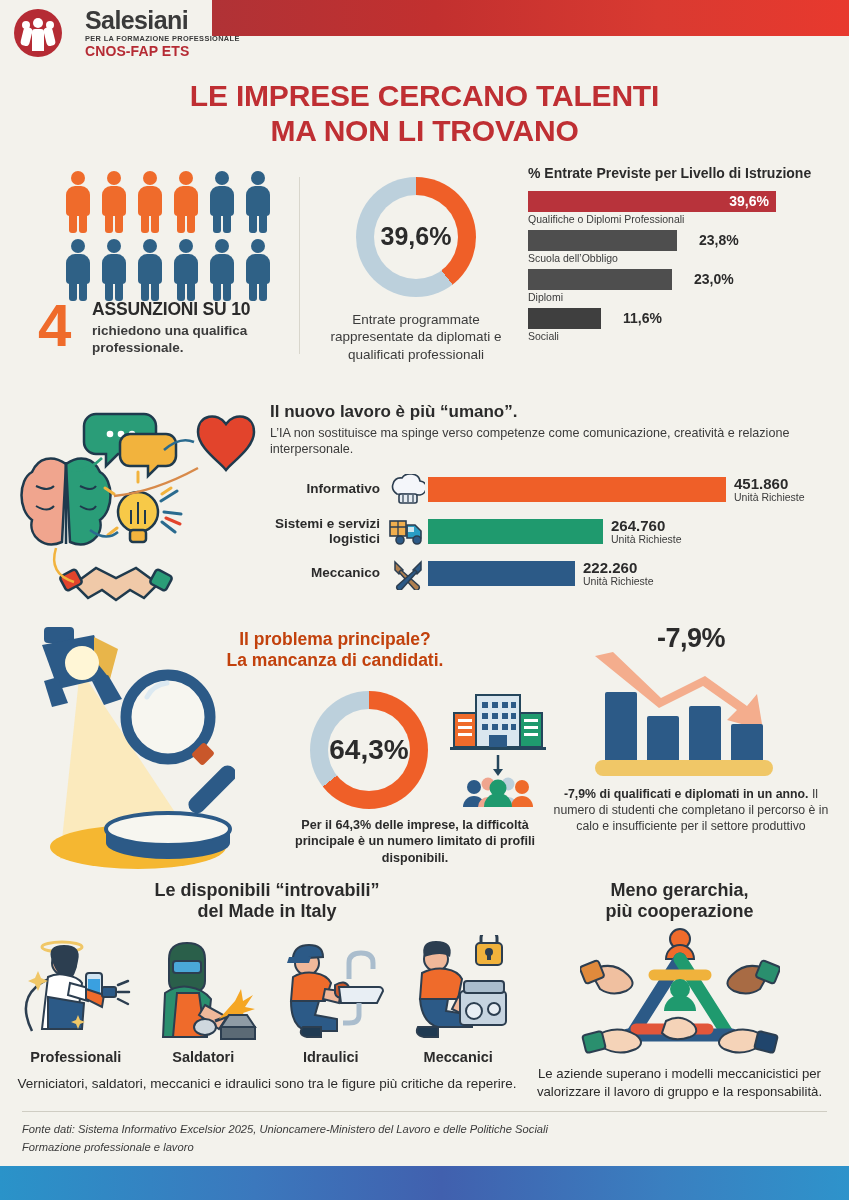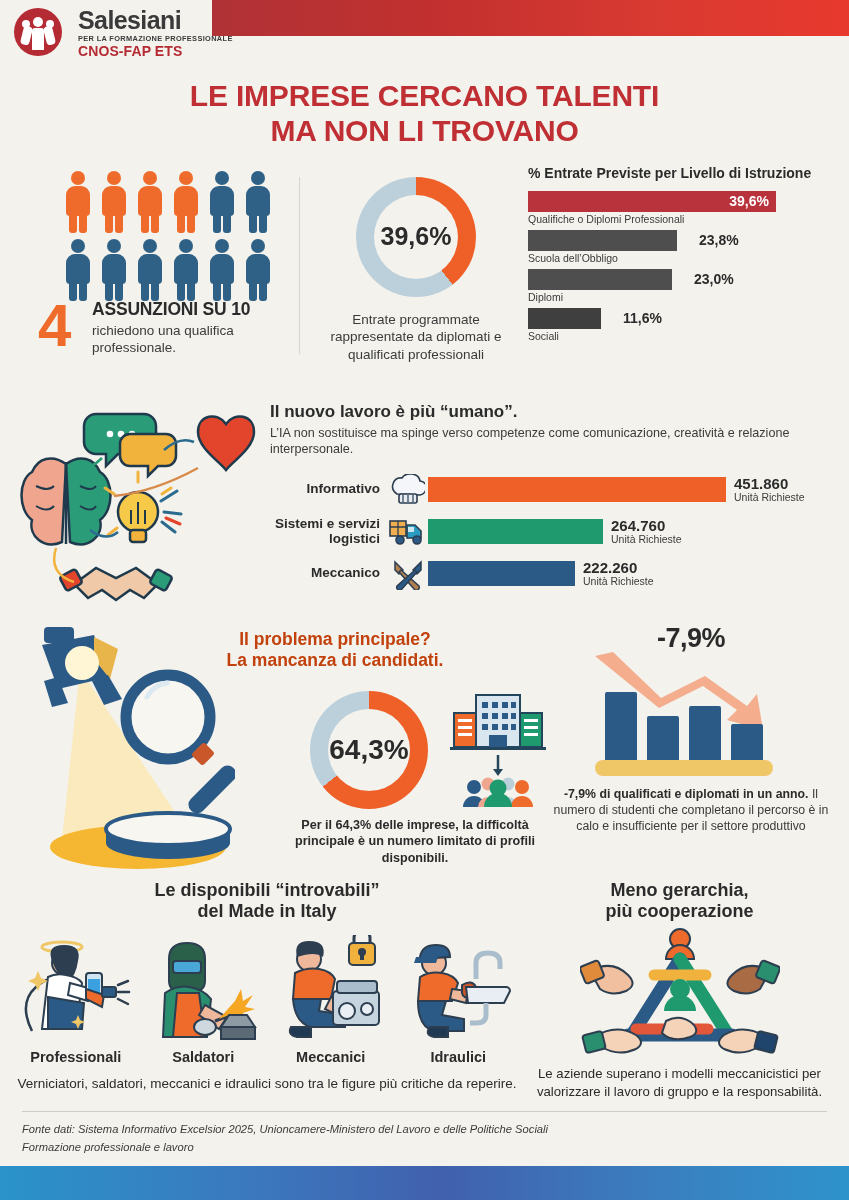--- a/index.html
+++ b/index.html
@@ -11,21 +11,21 @@
     position: relative;
     overflow: hidden;
   }
 
   
   .header { position:relative; height:70px; }
   .header-bar {
     position:absolute; left:212px; top:0; right:0; height:36px;
     background: linear-gradient(90deg,#b03236 0%,#c2302f 35%,#d93a31 70%,#e8392e 100%);
   }
-  .logo-wrap { position:absolute; left:14px; top:8px; display:flex; gap:16px; }
+  .logo-wrap { position:absolute; left:14px; top:8px; display:flex; align-items:center; gap:23px; }
   .logo-mark {
     width:48px; height:48px; border-radius:50%;
     background:#b52b34; position:relative; flex:none;
   }
   .logo-mark .lm-head { position:absolute; left:19px; top:9px; width:10px; height:10px; border-radius:50%; background:#fff; }
   .logo-mark .lm-body { position:absolute; left:18px; top:20px; width:12px; height:22px; border-radius:3px 3px 0 0; background:#fff; }
   .logo-mark .lm-arm-l { position:absolute; left:8px; top:18px; width:9px; height:19px; border-radius:4px; background:#fff; transform:rotate(14deg); }
   .logo-mark .lm-arm-r { position:absolute; left:31px; top:18px; width:9px; height:19px; border-radius:4px; background:#fff; transform:rotate(-14deg); }
   .logo-mark .lm-hd-l { position:absolute; left:8px; top:12px; width:8px; height:8px; border-radius:50%; background:#fff; }
   .logo-mark .lm-hd-r { position:absolute; left:32px; top:12px; width:8px; height:8px; border-radius:50%; background:#fff; }
@@ -47,21 +47,21 @@
   .people-grid { display:flex; flex-direction:column; gap:6px; padding-left:50px; padding-top:6px; }
   .people-row { display:flex; gap:8px; }
   .person { width:28px; height:62px; position:relative; }
   .p-head { position:absolute; left:7px; top:0; width:14px; height:14px; border-radius:50%; }
   .p-body { position:absolute; left:2px; top:15px; width:24px; height:30px; border-radius:9px 9px 4px 4px; }
   .p-leg-l { position:absolute; left:5px; top:42px; width:8px; height:20px; border-radius:0 0 3px 3px; }
   .p-leg-r { position:absolute; left:15px; top:42px; width:8px; height:20px; border-radius:0 0 3px 3px; }
   .big4 { position:absolute; left:24px; top:135px; font-size:60px; font-weight:bold; color:#ef6b2b; line-height:0.85; }
   .s1-cap { position:absolute; left:78px; top:134px; }
   .s1-cap-h { font-size:17.5px; font-weight:bold; color:#2b2b2b; letter-spacing:-0.2px; }
-  .s1-cap-b { font-size:13.5px; color:#3b3b3b; line-height:1.28; margin-top:2px; }
+  .s1-cap-b { font-size:13.5px; color:#3b3b3b; line-height:1.28; margin-top:2px;font-weight:bold; }
 
   .s1-divider { width:1px; background:#d8d6cc; margin:12px 16px 26px 0; }
 
   .s1-mid { width:200px; text-align:center; position:relative; }
   .donut-wrap { position:relative; width:120px; height:120px; margin:12px auto 0; }
   .donut {
     width:120px; height:120px; border-radius:50%;
   }
   .donut::after {
     content:""; position:absolute; left:18px; top:18px;
@@ -529,54 +529,54 @@
             <path d="M88 66 l6 -12 l2 12 l10 -6 l-8 12 l10 2 l-12 4 l6 10 l-12 -8 l-2 12 l-6 -12 l-10 4 z"></path>
           </g>
           <rect x="74" y="92" width="34" height="12" fill="#5b6a75" stroke="#2c3e50" stroke-width="2"></rect>
           <path d="M82 80 l18 0 l8 12 h-34z" fill="#8e9ba5" stroke="#2c3e50" stroke-width="2"></path>
         </svg>
         <div class="prof-lab">Saldatori</div>
       </div>
 
       <div class="prof">
         <svg width="112" height="106" viewBox="0 0 112 106">
+          <circle cx="32" cy="28" r="12" fill="#f0b89a" stroke="#2c3e50" stroke-width="2"></circle>
+          <path d="M18 22 q2 -12 16 -12 q14 0 14 12 l-30 2z" fill="#2c5a87" stroke="#2c3e50" stroke-width="2"></path>
+          <path d="M14 22 h22 l-2 6 h-22z" fill="#2c5a87"></path>
+          <path d="M18 42 q10 -6 22 -4 q12 2 16 10 l-6 18 h-34z" fill="#ef6b2b" stroke="#2c3e50" stroke-width="2"></path>
+          <path d="M16 66 q0 26 16 30 l30 0 l0 -12 l-22 -4 l4 -14z" fill="#2c5a87" stroke="#2c3e50" stroke-width="2"></path>
+          <path d="M50 54 l16 2 l-2 12 l-16 -4z" fill="#f0b89a" stroke="#2c3e50" stroke-width="2"></path>
+          <path d="M60 50 q10 -6 14 2 q3 8 -5 10 q-8 2 -9 -4z" fill="#c9572a" stroke="#2c3e50" stroke-width="2"></path>
+          <path d="M74 44 l0 -16 q0 -10 12 -10 q12 0 12 10 l0 6" fill="none" stroke="#aabdcd" stroke-width="5"></path>
+          <path d="M64 52 h40 a4 4 0 0 1 4 4 l-6 12 h-36 z" fill="#e8eef4" stroke="#2c3e50" stroke-width="2"></path>
+          <path d="M84 68 v12 q0 8 -10 8" fill="none" stroke="#aabdcd" stroke-width="5"></path>
+          <path d="M74 88 h-6" stroke="#aabdcd" stroke-width="5"></path>
+          <path d="M28 92 q-6 8 4 10 l14 0 l0 -10z" fill="#1f3a52" stroke="#2c3e50" stroke-width="2"></path>
+        </svg>
+        <div class="prof-lab">Idraulici</div>
+      </div>
+
+      <div class="prof">
+        <svg width="112" height="106" viewBox="0 0 112 106">
           <circle cx="34" cy="24" r="12" fill="#f0b89a" stroke="#2c3e50" stroke-width="2"></circle>
           <path d="M22 22 q-4 -16 12 -16 q18 0 14 16 q-8 -6 -26 0z" fill="#2c3e50"></path>
           <path d="M20 38 q12 -6 24 -4 q12 2 16 10 l-4 20 h-38z" fill="#ef6b2b" stroke="#2c3e50" stroke-width="2"></path>
           <path d="M18 64 q2 24 18 28 l34 0 l0 -12 l-26 -4 l2 -12z" fill="#2c5a87" stroke="#2c3e50" stroke-width="2"></path>
           <path d="M56 62 l16 8 l-6 12 l-16 -8z" fill="#f0b89a" stroke="#2c3e50" stroke-width="2"></path>
           <rect x="58" y="56" width="46" height="34" rx="4" fill="#c6d4e0" stroke="#2c3e50" stroke-width="2"></rect>
           <rect x="62" y="46" width="40" height="12" rx="3" fill="#aabdcd" stroke="#2c3e50" stroke-width="2"></rect>
           <circle cx="72" cy="76" r="8" fill="#e8eef4" stroke="#2c3e50" stroke-width="2"></circle>
           <circle cx="92" cy="74" r="6" fill="#e8eef4" stroke="#2c3e50" stroke-width="2"></circle>
           <rect x="74" y="8" width="26" height="22" rx="4" fill="#f0b23c" stroke="#2c3e50" stroke-width="2"></rect>
           <path d="M79 8 v-5 a8 8 0 0 1 16 0 v5" fill="none" stroke="#2c3e50" stroke-width="3"></path>
           <circle cx="87" cy="17" r="4" fill="#2c3e50"></circle>
           <rect x="85" y="18" width="4" height="7" fill="#2c3e50"></rect>
           <path d="M16 92 q-4 8 6 10 l14 0 l0 -10z" fill="#1f3a52" stroke="#2c3e50" stroke-width="2"></path>
         </svg>
         <div class="prof-lab">Meccanici</div>
-      </div>
-
-      <div class="prof">
-        <svg width="112" height="106" viewBox="0 0 112 106">
-          <circle cx="32" cy="28" r="12" fill="#f0b89a" stroke="#2c3e50" stroke-width="2"></circle>
-          <path d="M18 22 q2 -12 16 -12 q14 0 14 12 l-30 2z" fill="#2c5a87" stroke="#2c3e50" stroke-width="2"></path>
-          <path d="M14 22 h22 l-2 6 h-22z" fill="#2c5a87"></path>
-          <path d="M18 42 q10 -6 22 -4 q12 2 16 10 l-6 18 h-34z" fill="#ef6b2b" stroke="#2c3e50" stroke-width="2"></path>
-          <path d="M16 66 q0 26 16 30 l30 0 l0 -12 l-22 -4 l4 -14z" fill="#2c5a87" stroke="#2c3e50" stroke-width="2"></path>
-          <path d="M50 54 l16 2 l-2 12 l-16 -4z" fill="#f0b89a" stroke="#2c3e50" stroke-width="2"></path>
-          <path d="M60 50 q10 -6 14 2 q3 8 -5 10 q-8 2 -9 -4z" fill="#c9572a" stroke="#2c3e50" stroke-width="2"></path>
-          <path d="M74 44 l0 -16 q0 -10 12 -10 q12 0 12 10 l0 6" fill="none" stroke="#aabdcd" stroke-width="5"></path>
-          <path d="M64 52 h40 a4 4 0 0 1 4 4 l-6 12 h-36 z" fill="#e8eef4" stroke="#2c3e50" stroke-width="2"></path>
-          <path d="M84 68 v12 q0 8 -10 8" fill="none" stroke="#aabdcd" stroke-width="5"></path>
-          <path d="M74 88 h-6" stroke="#aabdcd" stroke-width="5"></path>
-          <path d="M28 92 q-6 8 4 10 l14 0 l0 -10z" fill="#1f3a52" stroke="#2c3e50" stroke-width="2"></path>
-        </svg>
-        <div class="prof-lab">Idraulici</div>
       </div>
 
     </div>
     <div class="s4-cap">Verniciatori, saldatori, meccanici e idraulici sono tra le figure più critiche da reperire.</div>
   </div>
 
   <div class="s4-right">
     <div class="s4r-h">
       <div>Meno gerarchia,</div>
       <div>più cooperazione</div>

